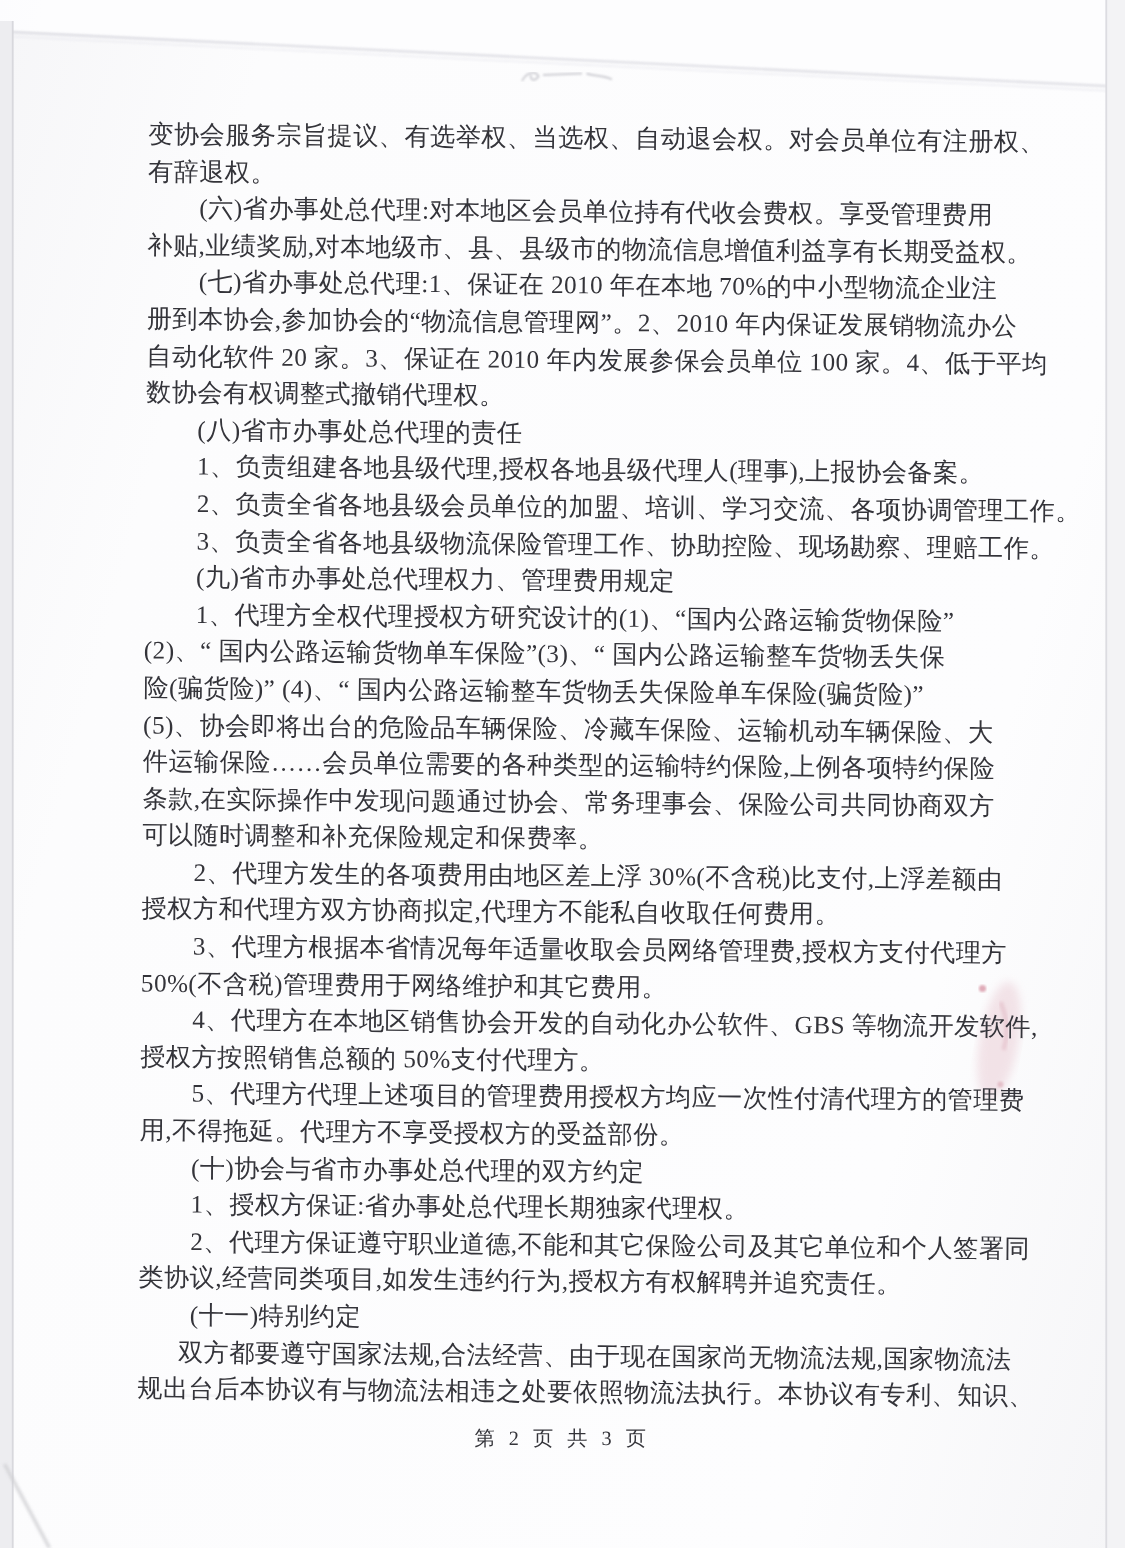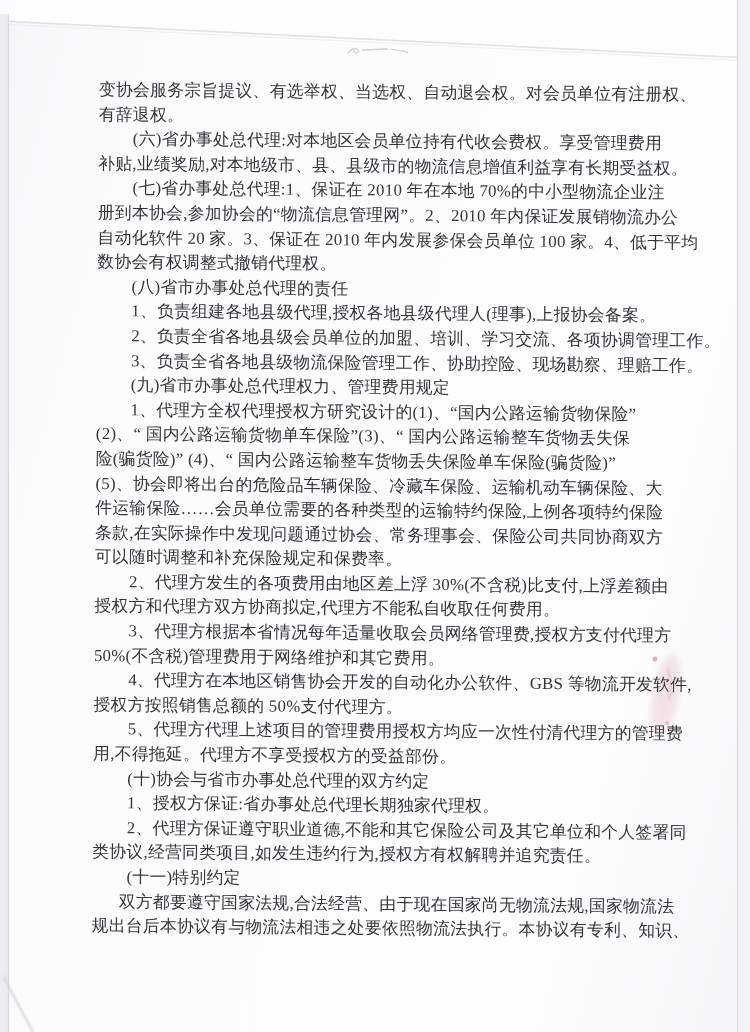--- a/index.html
+++ b/index.html
@@ -127,13 +127,14 @@
       <div class="line ind-0">用,不得拖延。代理方不享受授权方的受益部份。</div>
       <div class="line ind-2">(十)协会与省市办事处总代理的双方约定</div>
       <div class="line ind-2">1、授权方保证:省办事处总代理长期独家代理权。</div>
       <div class="line ind-2">2、代理方保证遵守职业道德,不能和其它保险公司及其它单位和个人签署同</div>
       <div class="line ind-0">类协议,经营同类项目,如发生违约行为,授权方有权解聘并追究责任。</div>
       <div class="line ind-2">(十一)特别约定</div>
       <div class="line ind-1">双方都要遵守国家法规,合法经营、由于现在国家尚无物流法规,国家物流法</div>
       <div class="line ind-0">规出台后本协议有与物流法相违之处要依照物流法执行。本协议有专利、知识、</div>
     </div>
 
+  <div class="footer">第 2 页 共 3 页</div>
 </div>
 
 </body></html>

